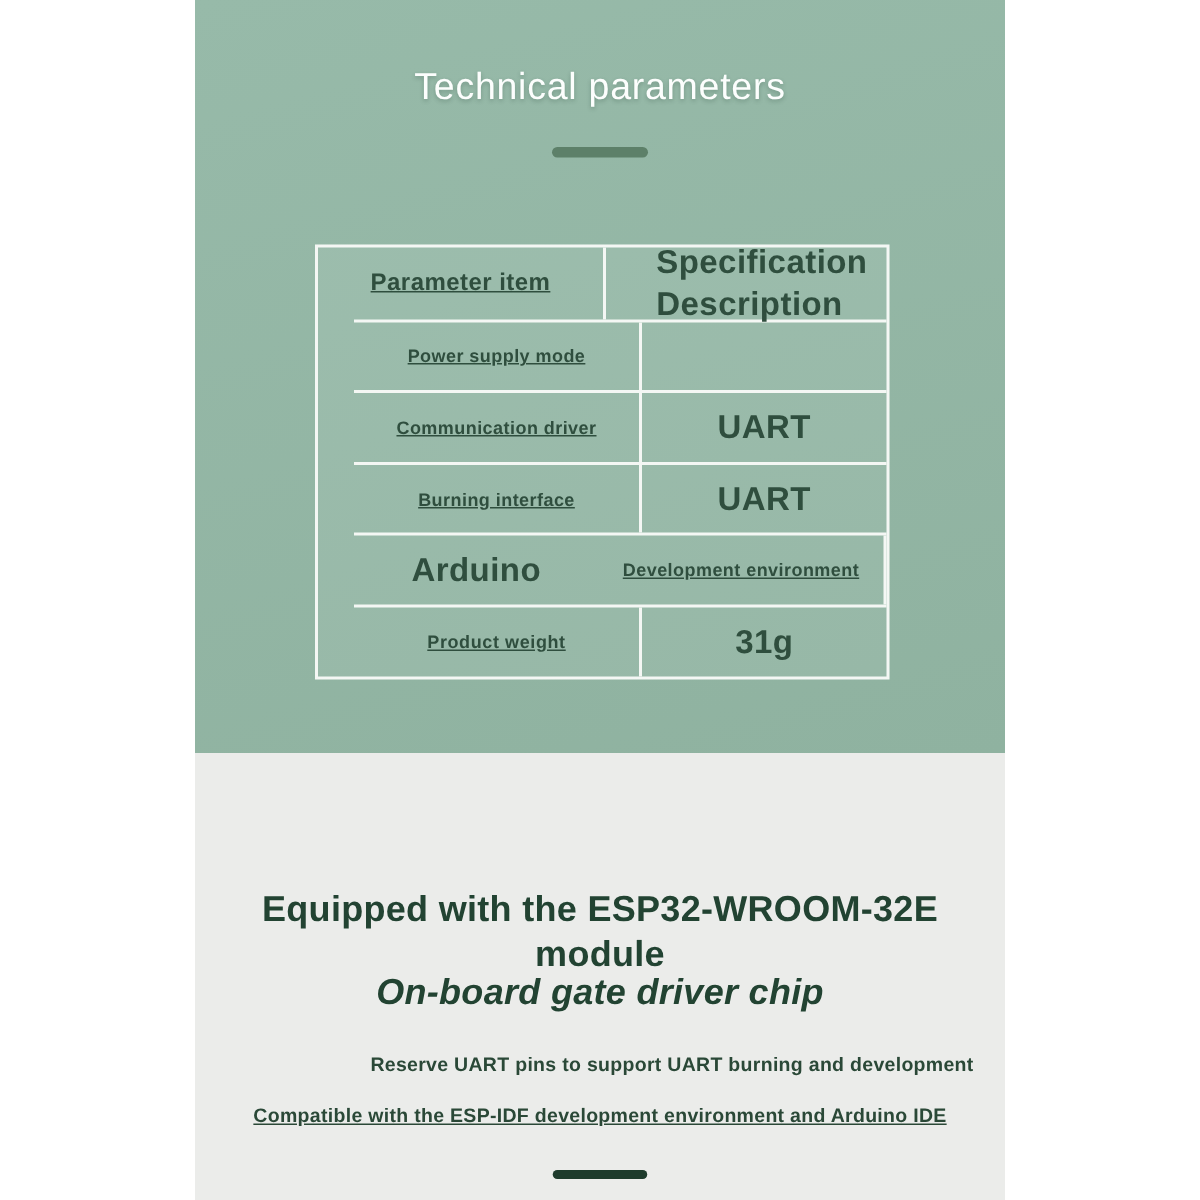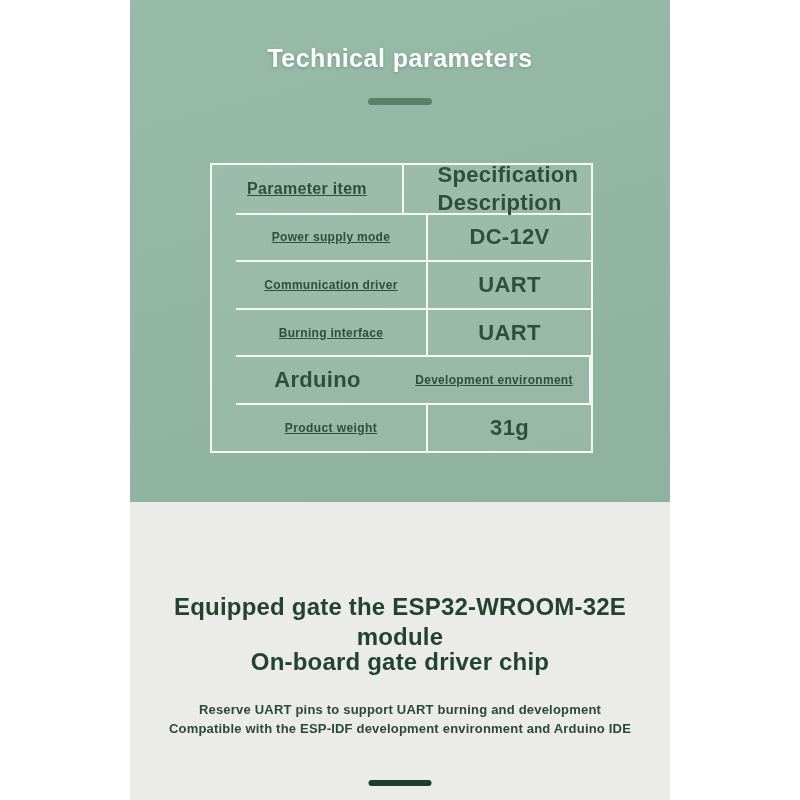--- a/index.html
+++ b/index.html
@@ -18,21 +18,21 @@
   html,body{background:#ffffff;}
   body{width:800px;height:800px;overflow:hidden;font-family:"Liberation Sans",sans-serif;}
   .canvas{position:relative;width:800px;height:800px;background:#ffffff;}
   .panel{position:absolute;left:130px;width:540px;}
   .panel-green{top:0;height:502px;background:linear-gradient(165deg,var(--green-top) 0%,var(--green-bottom) 100%);}
   .panel-gray{top:502px;height:298px;background:var(--gray-panel);}
 
   .title{
     position:absolute;top:44px;left:0;width:100%;
     text-align:center;color:var(--title-text);
-    font-size:25px;font-weight:700;letter-spacing:.5px;
+    font-size:25px;font-weight:400;letter-spacing:.5px;
     text-shadow:0 1px 3px rgba(40,70,55,.30);
   }
   .accent{border-radius:4px;}
   .accent-top{
     position:absolute;top:98px;left:50%;transform:translateX(-50%);
     width:64px;height:7px;background:var(--accent-top);
   }
   .accent-bottom{
     position:absolute;top:278px;left:50%;transform:translateX(-50%);
     width:63px;height:6px;background:var(--accent-bottom);
@@ -57,28 +57,28 @@
   .trow .value span{font-size:22px;font-weight:700;letter-spacing:.3px;}
   .thead .item span{font-size:16px;}
   .ptable .trow:last-child .item span{font-size:12px;letter-spacing:.4px;}
 
   .headline{
     position:absolute;left:0;width:100%;text-align:center;
     color:var(--headline-text);font-size:24px;font-weight:700;
     letter-spacing:.2px;line-height:30px;
   }
   .hl1{top:90px;}
-  .hl2{top:145px;}
+  .hl2{top:145px;font-style:italic;}
   .subline{
     position:absolute;left:0;width:100%;text-align:center;
     color:var(--subline-text);font-size:13px;font-weight:700;
     letter-spacing:.2px;line-height:16px;
   }
-  .sl1{top:200px;}
-  .sl2{top:219px;}
+  .sl1{top:200px;margin-left:48px;}
+  .sl2{top:234px;text-decoration:underline;}
 </style>
 </head>
 <body>
 
 <div class="canvas">
 
   <section class="panel panel-green">
     <h1 class="title">Technical parameters</h1>
     <div class="accent accent-top"></div>
 
@@ -88,23 +88,20 @@
           <span class="wrap">Parameter item</span>
         </div>
         <div class="tcell value th">
           <span class="wrap">Specification Description</span>
         </div>
       </div>
 
       <div class="trow">
         <div class="tcell item">
           <span>Power supply mode</span>
-        </div>
-        <div class="tcell value">
-          <span>DC-12V</span>
         </div>
       </div>
 
       <div class="trow">
         <div class="tcell item">
           <span>Communication driver</span>
         </div>
         <div class="tcell value">
           <span>UART</span>
         </div>
@@ -133,20 +130,20 @@
           <span>Product weight</span>
         </div>
         <div class="tcell value">
           <span>31g</span>
         </div>
       </div>
     </div>
   </section>
 
   <section class="panel panel-gray">
-    <p class="headline hl1">Equipped gate the ESP32-WROOM-32E module</p>
+    <p class="headline hl1">Equipped with the ESP32-WROOM-32E module</p>
     <p class="headline hl2">On-board gate driver chip</p>
     <p class="subline sl1">Reserve UART pins to support UART burning and development</p>
     <p class="subline sl2">Compatible with the ESP-IDF development environment and Arduino IDE</p>
     <div class="accent accent-bottom"></div>
   </section>
 
 </div>
 
 </body></html>

